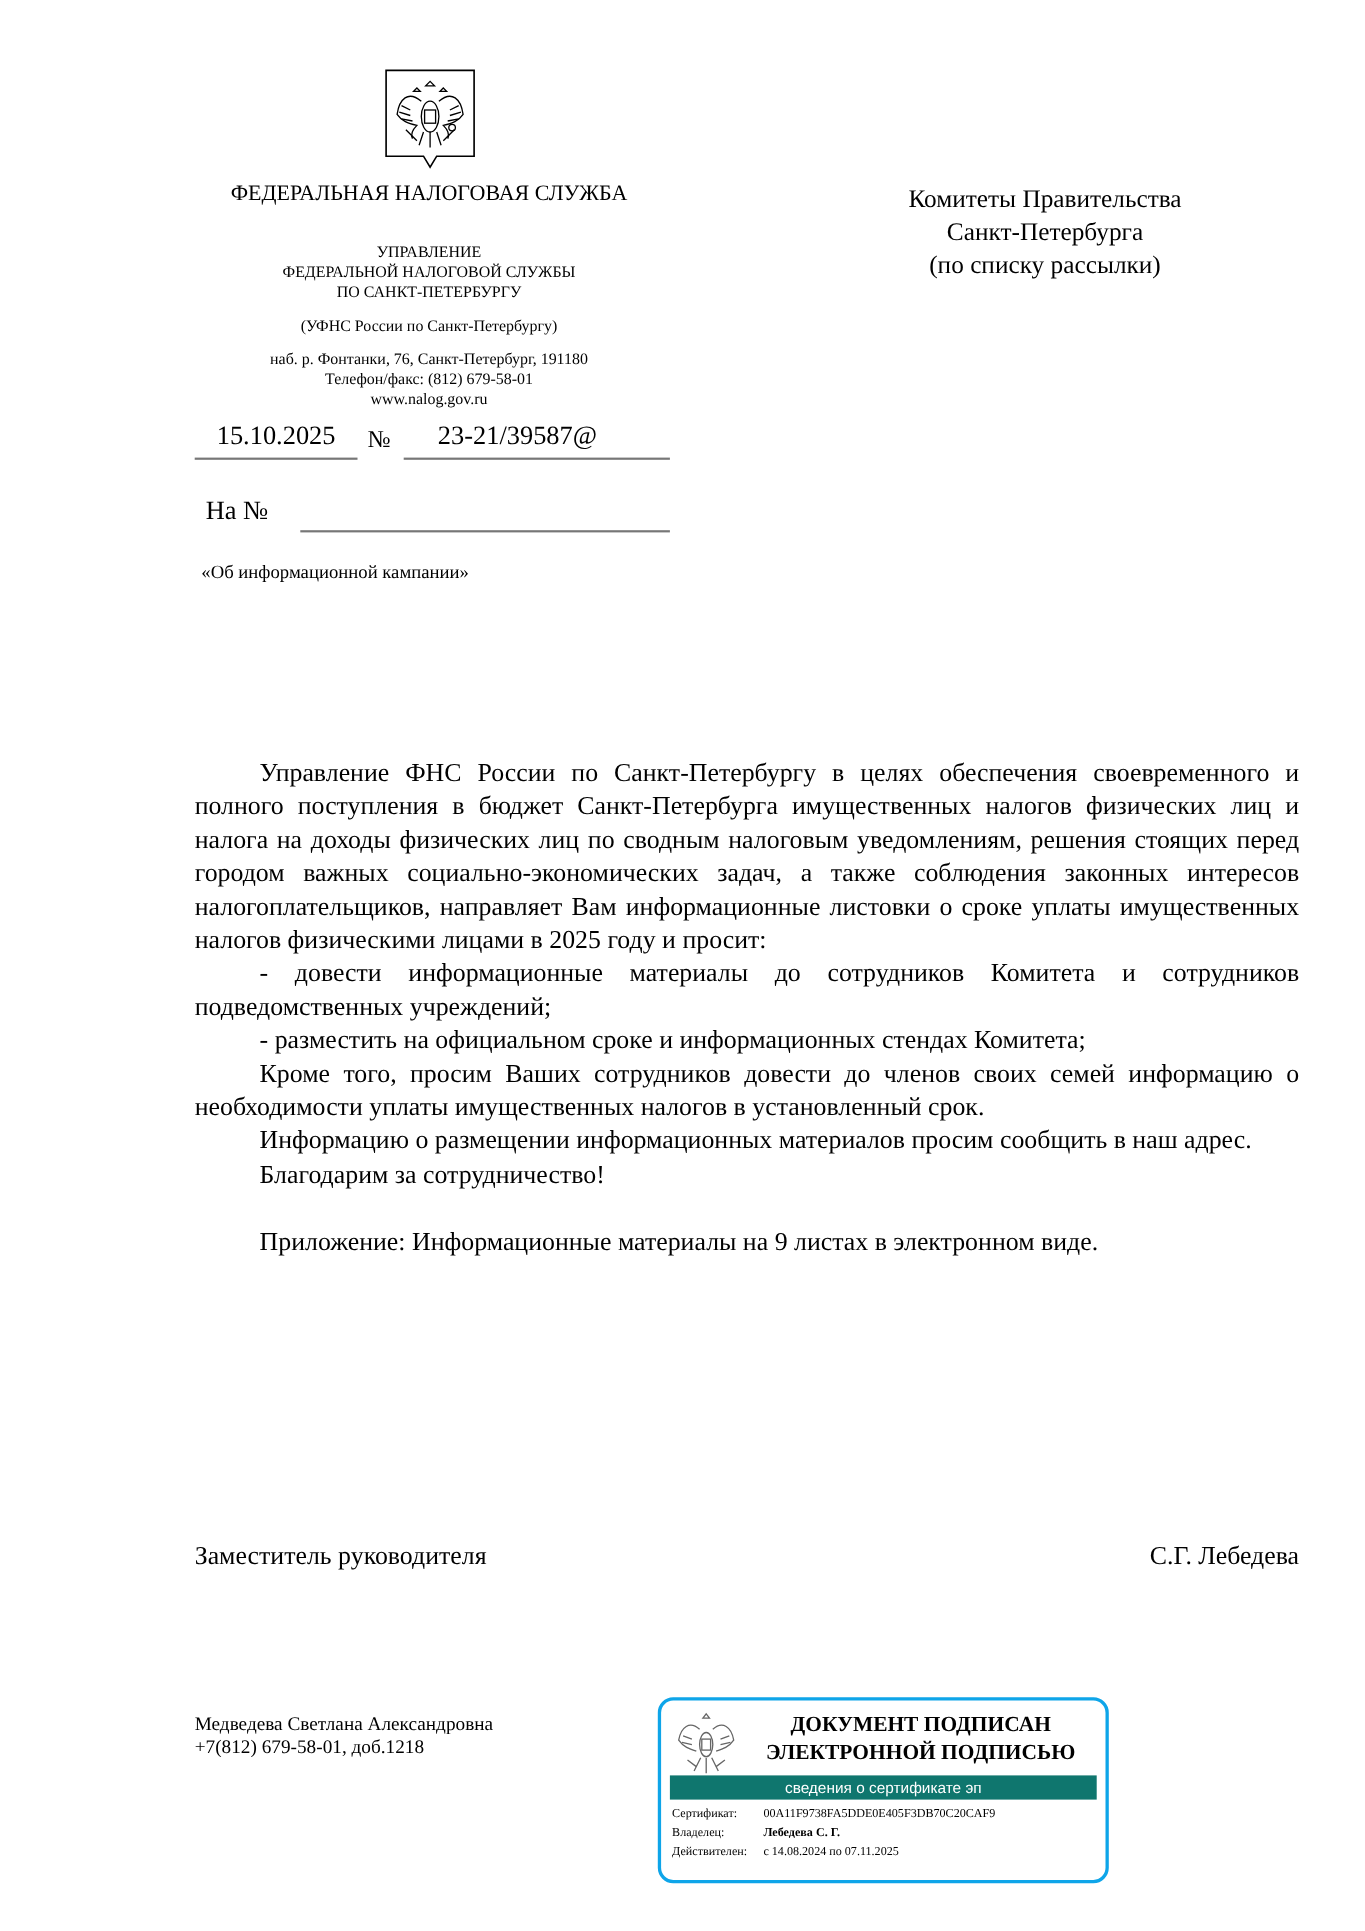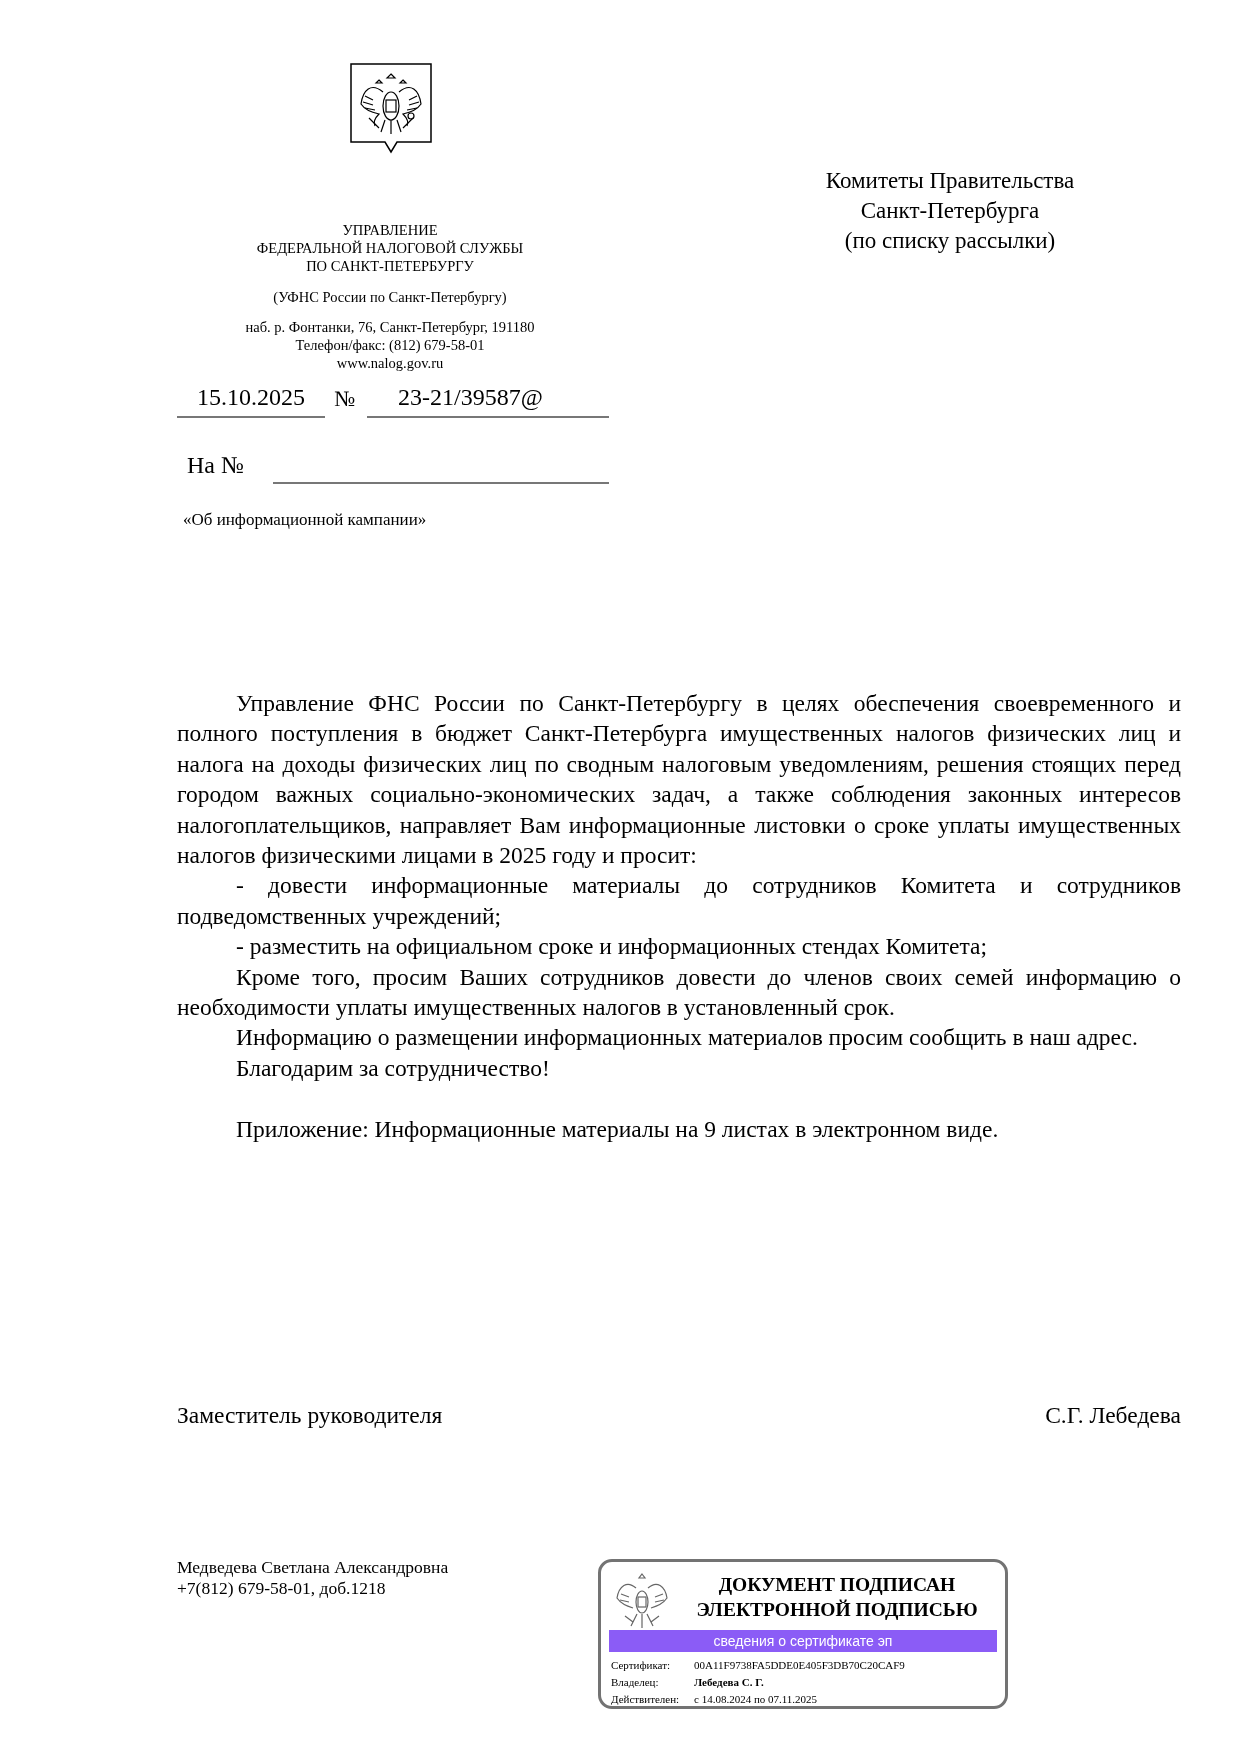--- a/index.html
+++ b/index.html
@@ -38,24 +38,24 @@
   .body-text p.gap { margin-top: 30.4px; }
 
   
   .sig-title { left: 177px; top: 1402px; font-size: 23.5px; }
   .sig-name { right: 60px; top: 1402px; font-size: 23.5px; }
 
   
   .executor { left: 177px; top: 1557px; font-size: 17.5px; line-height: 21px; }
 
   
-  .stamp { left: 598px; top: 1543px; width: 410px; height: 150px; border: 3px solid #737373; border-radius: 14px; box-sizing: border-box; margin-top: 16px; }
+  .stamp { left: 598px; top: 1543px; width: 410px; height: 169px; border: 3px solid #0ea5e9; border-radius: 14px; box-sizing: border-box; }
   .stamp-emblem { left: 12px; top: 8px; width: 58px; height: 64px; }
   .stamp-title { left: 76px; top: 10px; width: 320px; text-align: center; font-weight: bold; font-size: 19.5px; line-height: 25px; }
-  .stamp-bar { left: 8px; top: 68px; width: 388px; height: 22px; background: #8b5cf6; color: #fff;
+  .stamp-bar { left: 8px; top: 68px; width: 388px; height: 22px; background: #0f766e; color: #fff;
                font-family: "Liberation Sans", "DejaVu Sans", sans-serif; font-size: 14px; line-height: 22px; text-align: center; }
   .stamp-row { left: 10px; font-size: 11px; line-height: 14px; }
   .stamp-row .k { display: inline-block; width: 83px; }
   .stamp-row .v.b { font-weight: bold; }
   .r1 { top: 96px; } .r2 { top: 113px; } .r3 { top: 130px; }
 </style>
 </head>
 <body>
 
 <div class="abs emblem">
@@ -70,20 +70,21 @@
       <path d="M50 30 C62 20 70 28 72 42 C68 48 62 50 54 52 C58 56 60 60 58 64"></path>
       <path d="M16 34 l8 4 M14 40 l10 3 M16 46 l10 2 M68 34 l-8 4 M70 40 l-10 3 M68 46 l-10 2"></path>
       <path d="M36 58 L32 70 M48 58 L52 70 M42 58 V72"></path>
       <path d="M20 56 L30 66 M64 56 L54 66"></path>
       <circle cx="62" cy="54" r="3"></circle>
     </g>
   </svg>
 </div>
 
 <div class="abs lh lh-ministry">
+  <div>ФЕДЕРАЛЬНАЯ НАЛОГОВАЯ СЛУЖБА</div>
 </div>
 <div class="abs lh lh-dept">
   <div>УПРАВЛЕНИЕ</div>
   <div>ФЕДЕРАЛЬНОЙ НАЛОГОВОЙ СЛУЖБЫ</div>
   <div>ПО САНКТ-ПЕТЕРБУРГУ</div>
 </div>
 <div class="abs lh lh-short">(УФНС России по Санкт-Петербургу)</div>
 <div class="abs lh lh-contacts">
   <div>наб. р. Фонтанки, 76,  Санкт-Петербург, 191180</div>
   <div>Телефон/факс: (812) 679-58-01</div>

